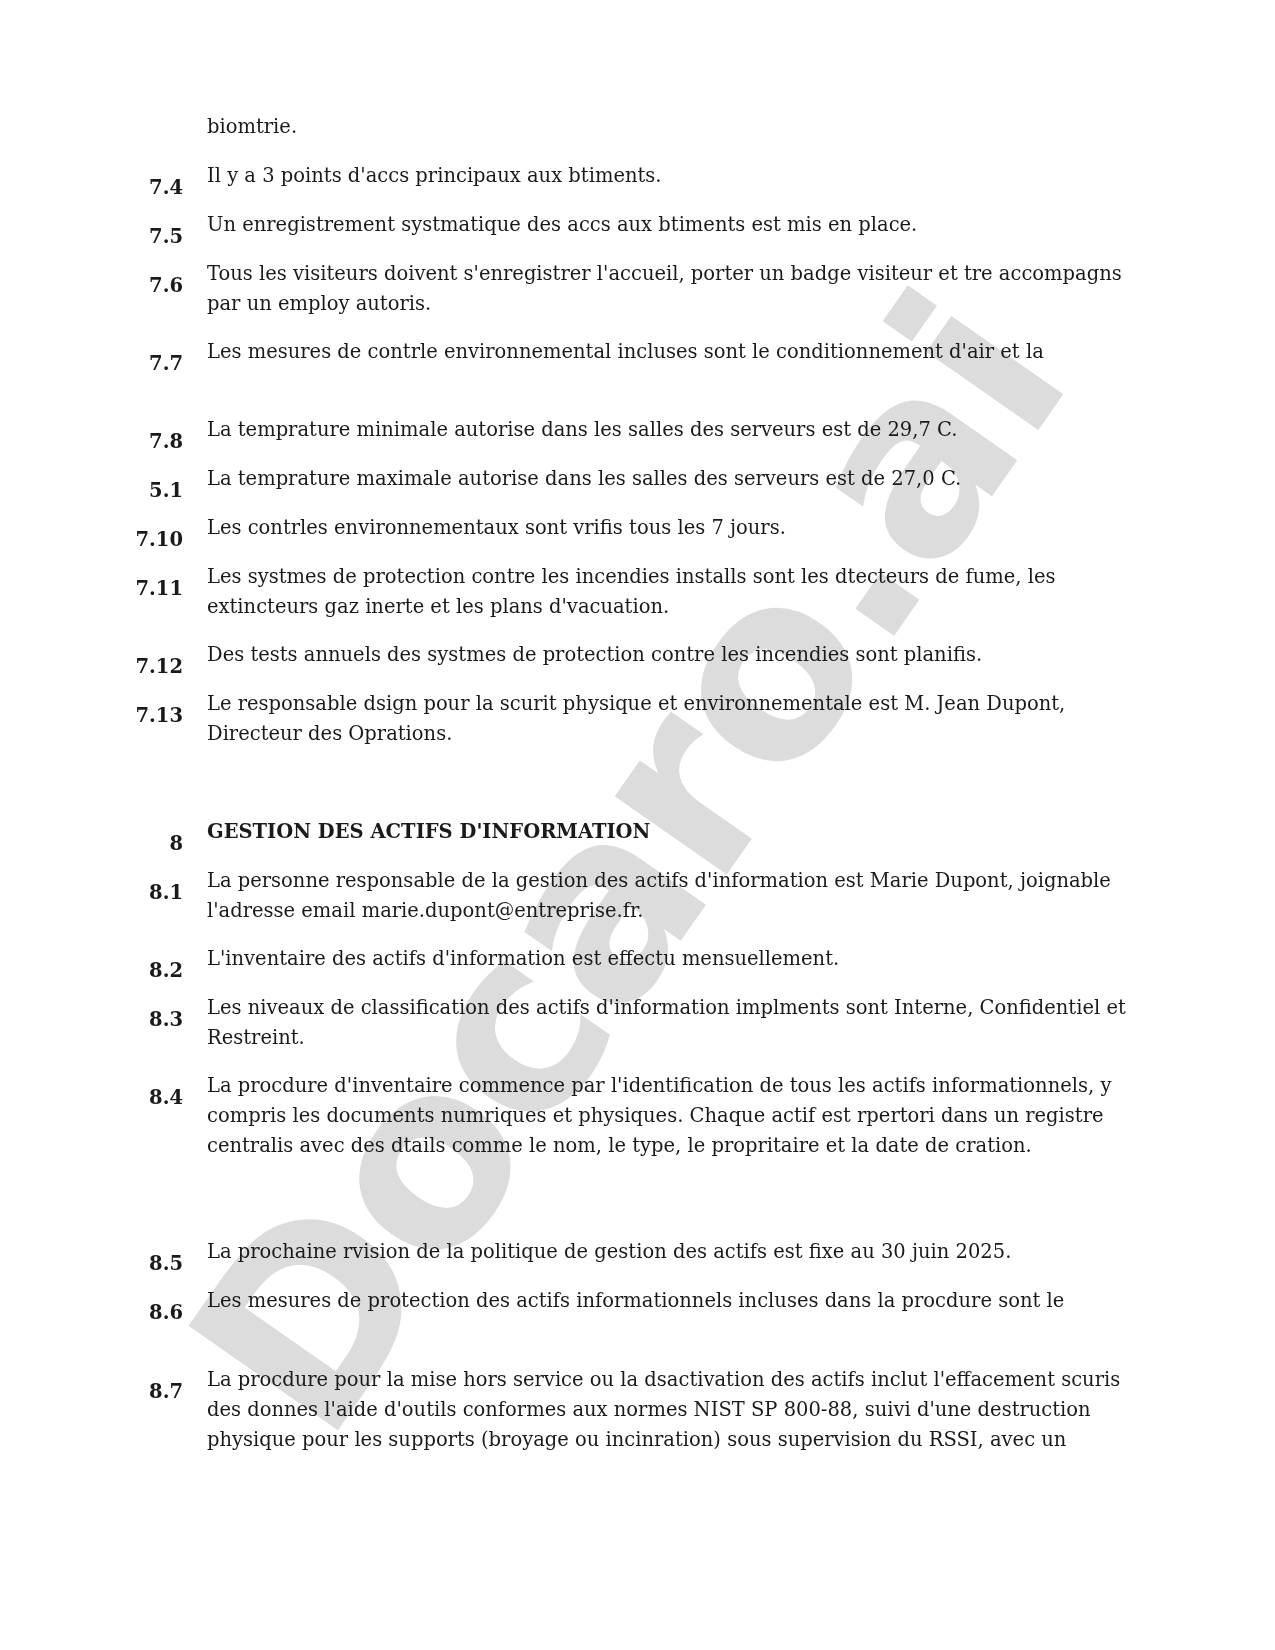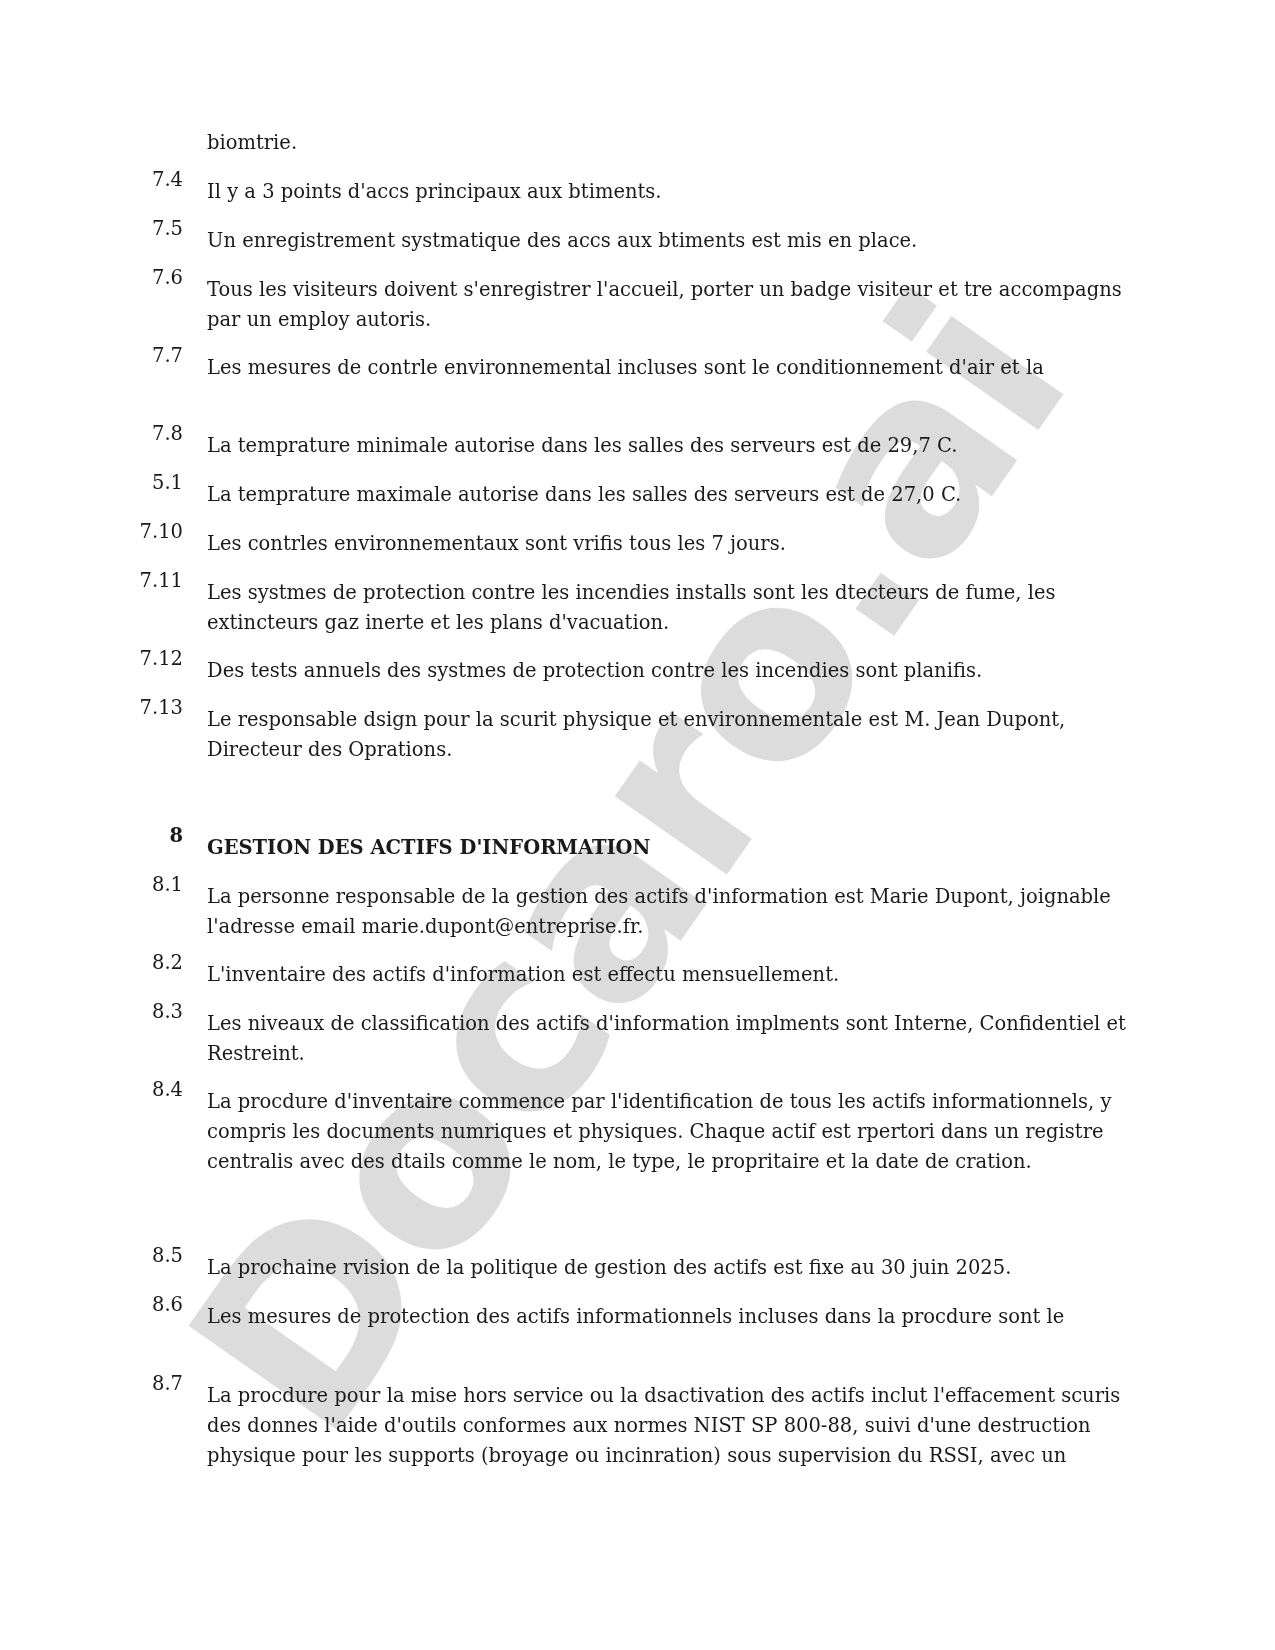--- a/index.html
+++ b/index.html
@@ -48,28 +48,29 @@
     .row {
       position: absolute;
       left: 0;
       width: 1275px;
       font-size: 19.5px;
       line-height: 30px;
     }
     .num {
       position: absolute;
       right: 1092px; 
-      top: 4px;
+      top: 12px;
       text-align: right;
       white-space: nowrap;
+      font-weight: bold;
     }
     .txt {
       position: absolute;
       left: 207px;
-      top: 16px;
+      top: 0;
       width: 905px;
     }
     .txt .line {
       display: block;
       white-space: nowrap;
     }
     .heading {
       font-weight: bold;
     }
   </style>

